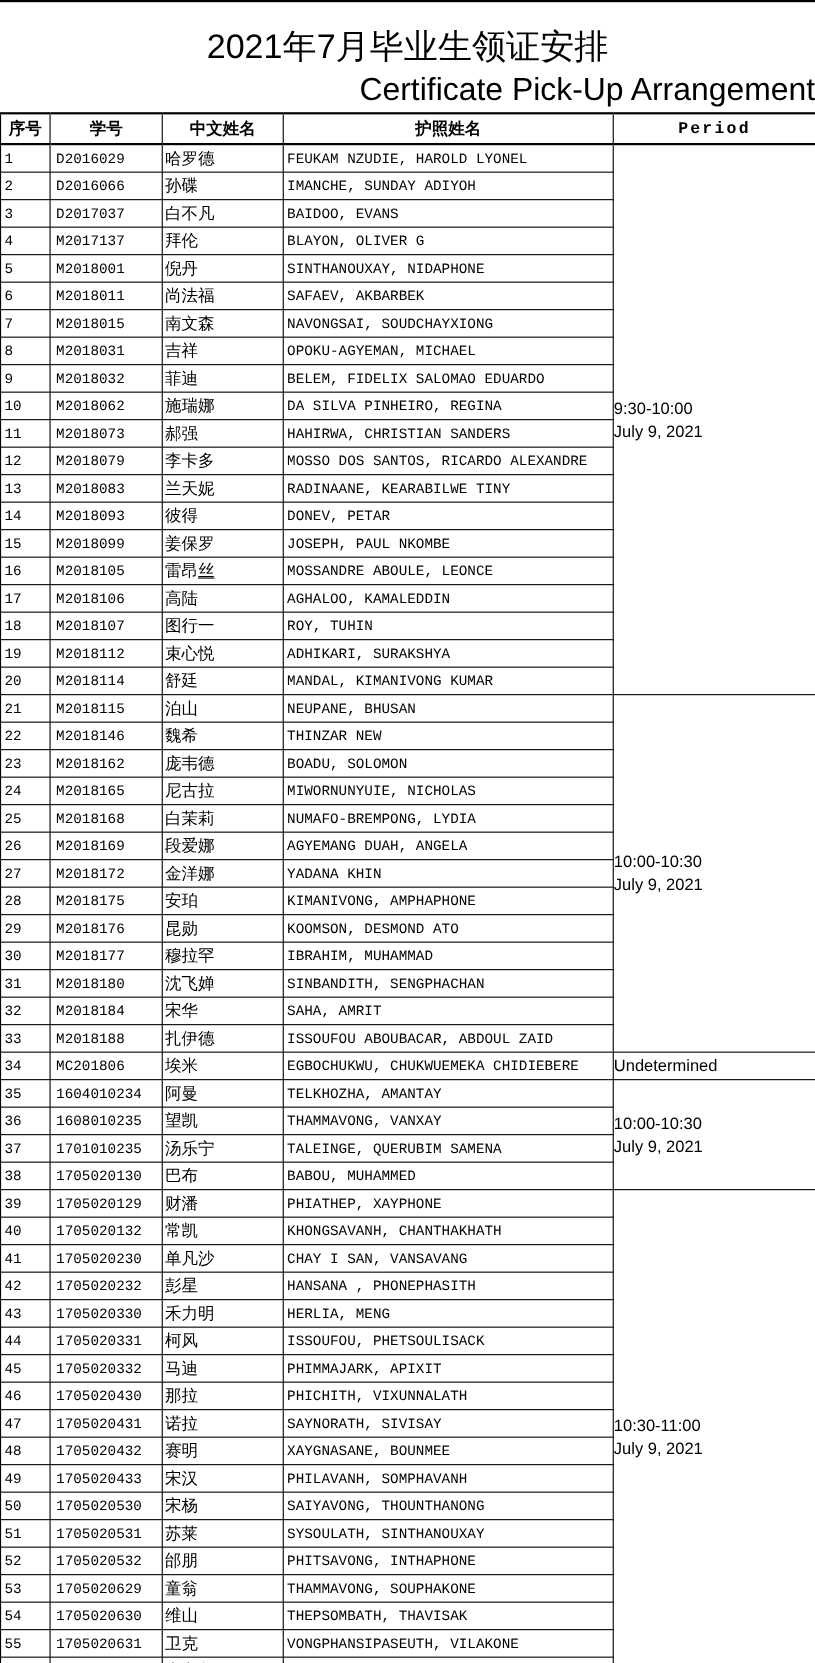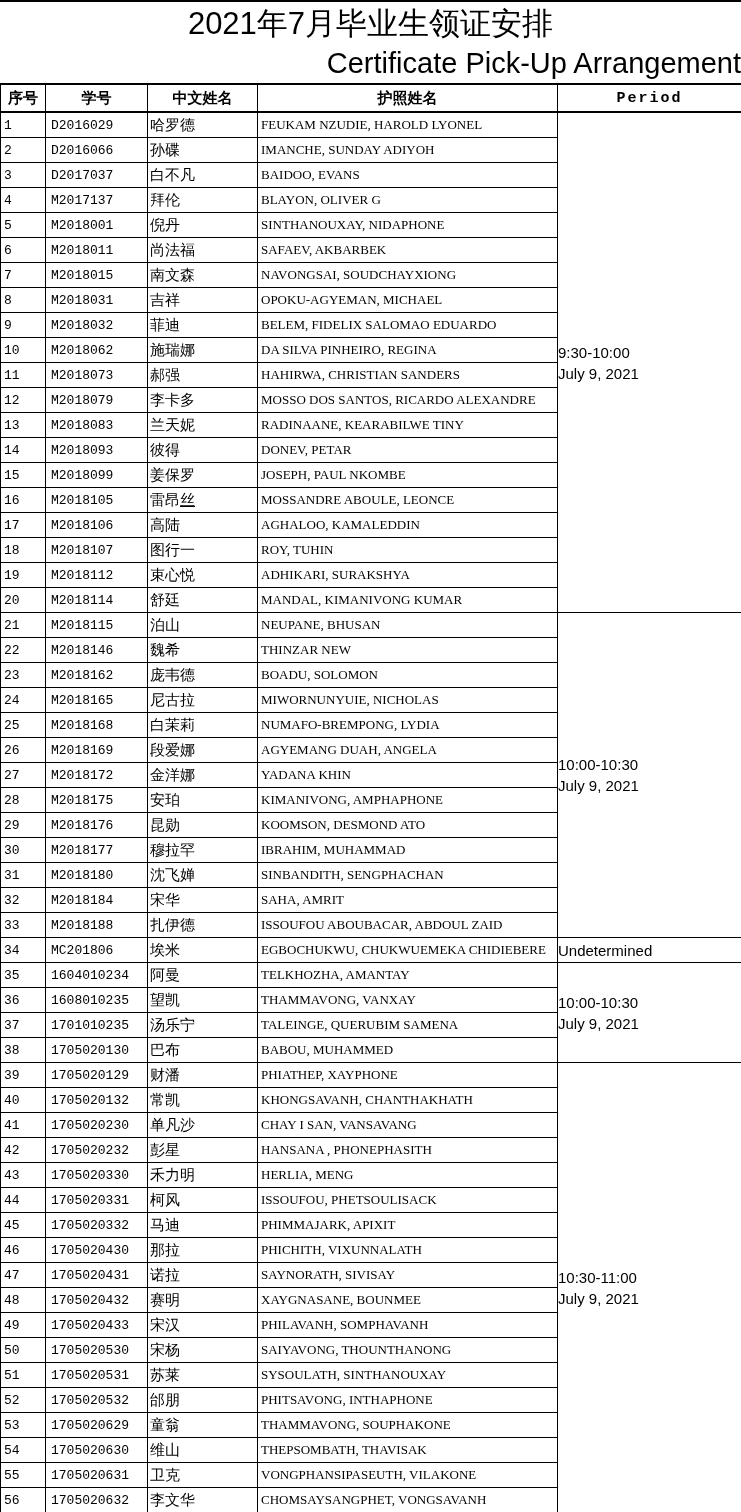--- a/index.html
+++ b/index.html
@@ -8,21 +8,21 @@
     background: #ffffff;
     overflow: hidden;
     font-family: "Liberation Sans", "DejaVu Sans", sans-serif;
     color: #000;
   }
   .topline { width: 741px; height: 2px; background: #000; }
   .title-zh {
     text-align: center;
     font-size: 31px;
     line-height: 40px;
-    margin-top: 2px;
+    margin-top: 21px;
     white-space: nowrap;
   }
   .title-en {
     text-align: right;
     font-size: 29px;
     line-height: 38px;
     white-space: nowrap;
   }
   table {
     border-collapse: collapse;
@@ -60,21 +60,21 @@
     font-family: "Liberation Mono", "DejaVu Sans Mono", monospace;
     font-size: 13px;
     padding-left: 5px;
   }
   td.c-cn {
     font-size: 15px;
     padding-left: 2px;
     margin-top: 40px;
   }
   td.c-pp {
-    font-family: Liberation Serif, serif;
+    font-family: Liberation Mono, monospace;
     font-size: 13px;
     padding-left: 3px;
   }
   td.c-period {
     font-size: 15px;
     line-height: 21px;
   }
   .u { text-decoration: underline; }
 </style>
 </head>

